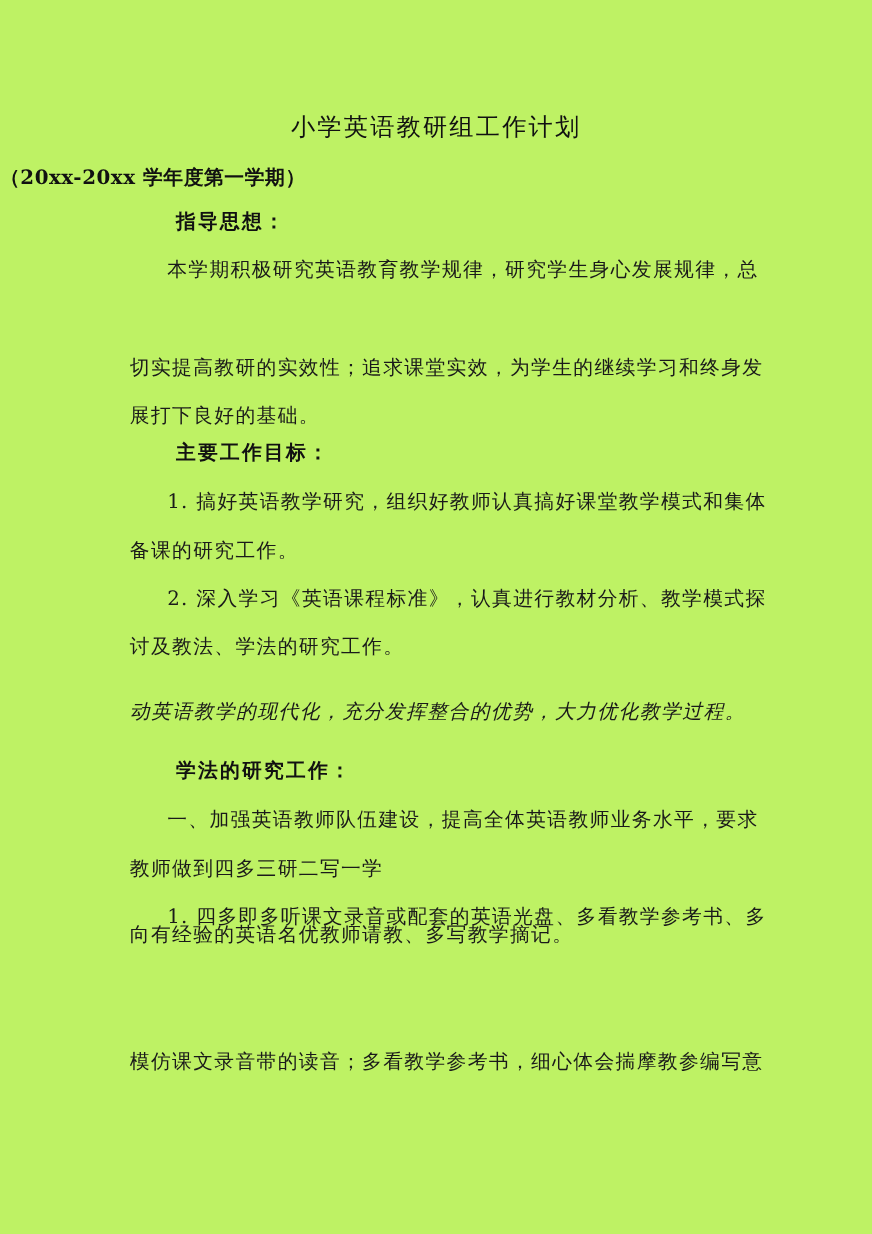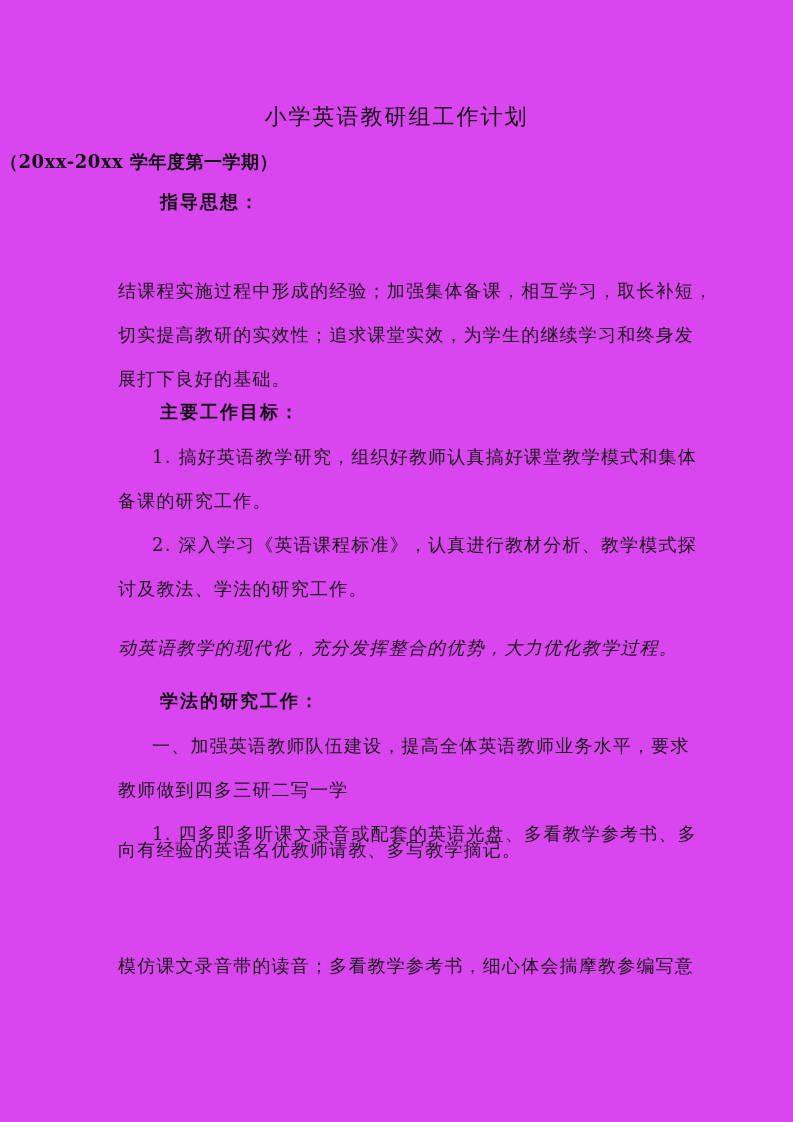--- a/index.html
+++ b/index.html
@@ -1,39 +1,39 @@
 <!DOCTYPE html>
 <html><head>
 <meta charset="utf-8">
 <style>
   html, body { margin: 0; padding: 0; background: #ffffff; }
   body { width: 793px; height: 1122px; position: relative; overflow: hidden;
          font-family: "DejaVu Serif", "Liberation Serif", serif; color: #111; }
-  .page { position: absolute; left: 0; top: 0; width: 793px; height: 1122px; background: #d946ef; }
+  .page { position: absolute; left: 0; top: 0; width: 793px; height: 1122px; background: #bef264; }
   .line { position: absolute; left: 118px; width: 560px; font-size: 18px; line-height: 24px;
           white-space: nowrap; letter-spacing: 1.2px; color: #1a1a1a; }
   .indent { left: 152px; }
   .title { position: absolute; left: 0; width: 793px; text-align: center; top: 102px;
            font-size: 22px; line-height: 30px; letter-spacing: 2px; color: #111; }
   .subtitle { position: absolute; left: 0; width: 793px; text-align: left; top: 149px;
               font-size: 18px; line-height: 26px; font-weight: bold; color: #111; letter-spacing: 0.5px; }
   .heading { position: absolute; left: 160px; font-size: 18px; line-height: 24px;
              font-weight: bold; letter-spacing: 2px; color: #111; font-family: "DejaVu Sans", "Liberation Sans", sans-serif; }
   .justify { text-align: justify; text-align-last: justify; }
 </style>
 </head>
 <body>
 
 <div class="page">
 
   <div class="title">小学英语教研组工作计划</div>
   <div class="subtitle">（20xx-20xx 学年度第一学期）</div>
 
   <div class="heading" style="top:190px;">指导思想：</div>
-  <div class="line justify" style="top:279px;">结课程实施过程中形成的经验；加强集体备课，相互学习，取长补短，</div>
+  <div class="line indent justify" style="top:234px; width:526px;">本学期积极研究英语教育教学规律，研究学生身心发展规律，总</div>
   <div class="line justify" style="top:323px;">切实提高教研的实效性；追求课堂实效，为学生的继续学习和终身发</div>
   <div class="line" style="top:367px;">展打下良好的基础。</div>
 
   <div class="heading" style="top:400px;">主要工作目标：</div>
   <div class="line indent justify" style="top:445px; width:526px;">1. 搞好英语教学研究，组织好教师认真搞好课堂教学模式和集体</div>
   <div class="line" style="top:489px;">备课的研究工作。</div>
   <div class="line indent justify" style="top:533px; width:526px;">2. 深入学习《英语课程标准》，认真进行教材分析、教学模式探</div>
   <div class="line" style="top:577px;">讨及教法、学法的研究工作。</div>
   <div class="line justify" style="top:636px;font-style:italic;">动英语教学的现代化，充分发挥整合的优势，大力优化教学过程。</div>
 

